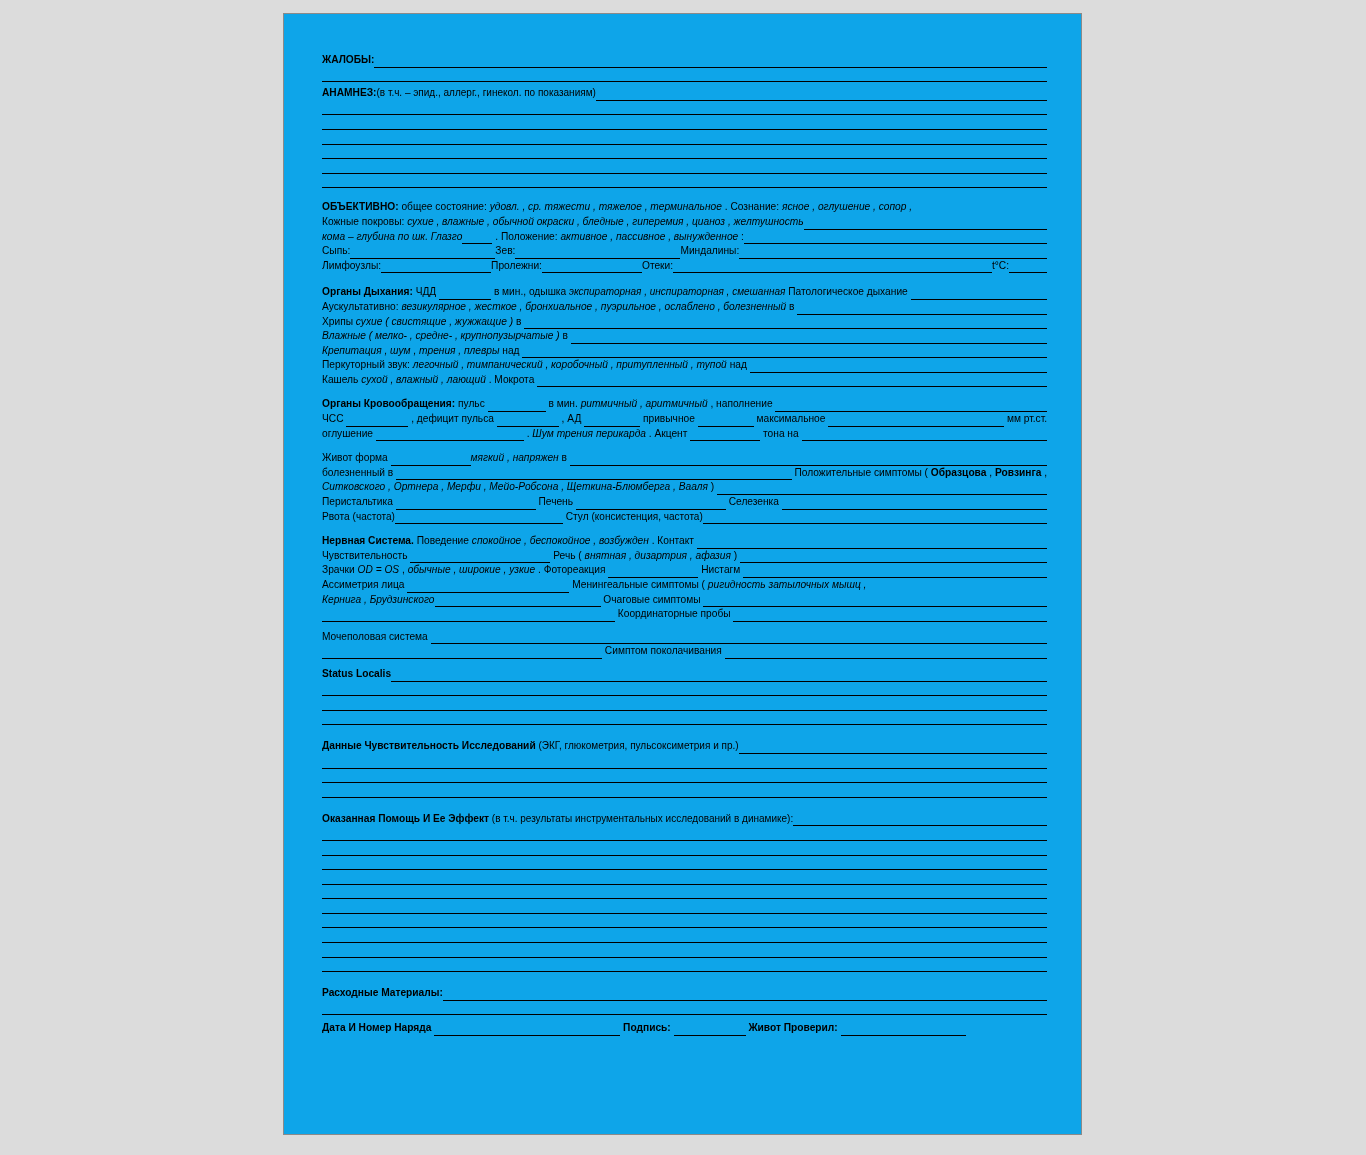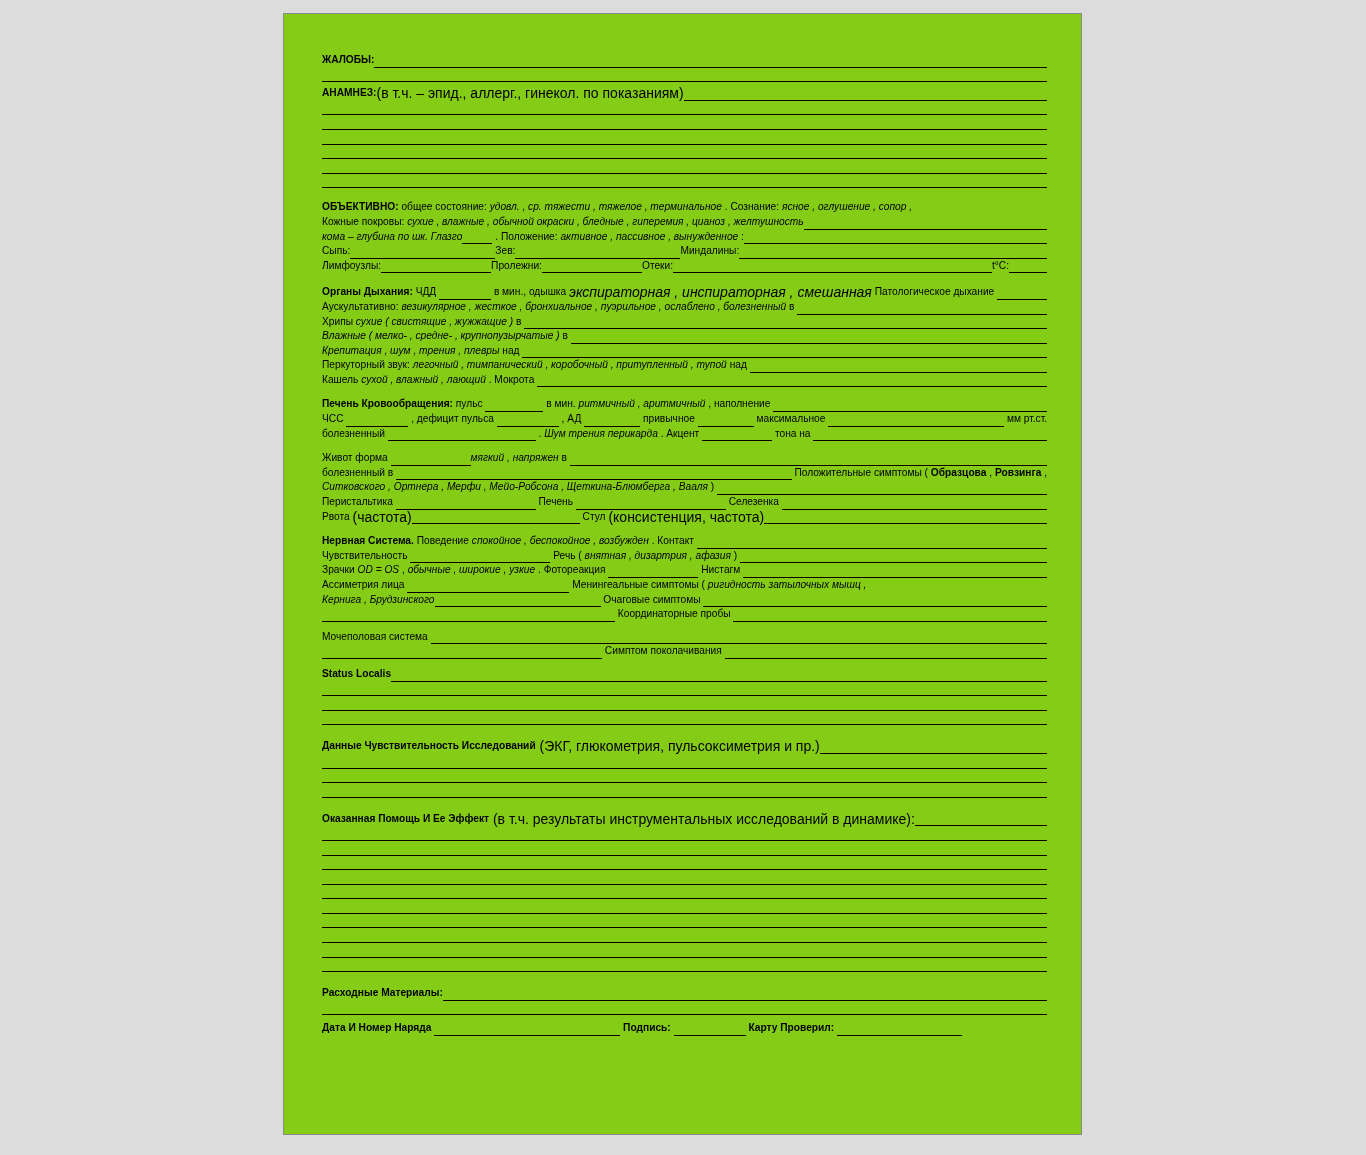--- a/index.html
+++ b/index.html
@@ -12,21 +12,21 @@
   }
   body {
     font-family: "Liberation Sans", sans-serif;
   }
   #page {
     position: absolute;
     left: 283px;
     top: 13px;
     width: 799px;
     height: 1122px;
-    background: #84cc16;
+    background: #0ea5e9;
     border: 1px solid #8a8a8a;
     box-sizing: border-box;
     overflow: hidden;
   }
   #content {
     position: absolute;
     left: 38px;
     top: 39px;
     width: 725px;
   }
@@ -39,21 +39,21 @@
     line-height: 14.6px;
     color: #000;
     white-space: nowrap;
     height: 14.6px;
   }
 
   .t { white-space: pre; }
   .b  { font-weight: bold; }
   .i  { font-style: italic; }
   .bi { font-weight: bold; }
-  .sm { font-size: 14px; }
+  .sm { font-size: 10px; }
 
   
   .fill {
     flex: 1 1 auto;
     border-bottom: 1.3px solid #000;
     min-width: 4px;
     height: 11px;
   }
   .fx {
     flex: 0 0 auto;
@@ -184,21 +184,21 @@
   <div class="row">
     <span class="t">Кашель </span>
     <span class="t i">сухой , влажный , лающий</span>
     <span class="t"> . Мокрота </span>
     <span class="fill"></span>
   </div>
 
   <div class="gap10"></div>
 
   <div class="row">
-    <span class="t b">Печень Кровообращения:</span>
+    <span class="t b">Органы Кровообращения:</span>
     <span class="t"> пульс </span>
     <span class="fx" style="width:58px"></span>
     <span class="t"> в мин. </span>
     <span class="t i">ритмичный , аритмичный</span>
     <span class="t"> , наполнение </span>
     <span class="fill"></span>
   </div>
   <div class="row">
     <span class="t">ЧСС </span>
     <span class="fx" style="width:62px"></span>
@@ -206,21 +206,21 @@
     <span class="fx" style="width:62px"></span>
     <span class="t"> , АД </span>
     <span class="fx" style="width:56px"></span>
     <span class="t"> привычное </span>
     <span class="fx" style="width:56px"></span>
     <span class="t"> максимальное </span>
     <span class="fill"></span>
     <span class="t"> мм рт.ст.</span>
   </div>
   <div class="row">
-    <span class="t">болезненный </span>
+    <span class="t">оглушение </span>
     <span class="fx" style="width:148px"></span>
     <span class="t"> . </span>
     <span class="t i">Шум трения перикарда</span>
     <span class="t"> . Акцент </span>
     <span class="fx" style="width:70px"></span>
     <span class="t"> тона на </span>
     <span class="fill"></span>
   </div>
 
   <div class="gap10"></div>
@@ -367,18 +367,18 @@
   </div>
   <div class="blank"></div>
 
   <div class="gap6"></div>
 
   <div class="row">
     <span class="t b">Дата И Номер Наряда </span>
     <span class="fx" style="width:186px"></span>
     <span class="t b"> Подпись: </span>
     <span class="fx" style="width:72px"></span>
-    <span class="t b"> Карту Проверил: </span>
+    <span class="t b"> Живот Проверил: </span>
     <span class="fx" style="width:125px"></span>
   </div>
 
 </div>
 </div>
 
 </body></html>

